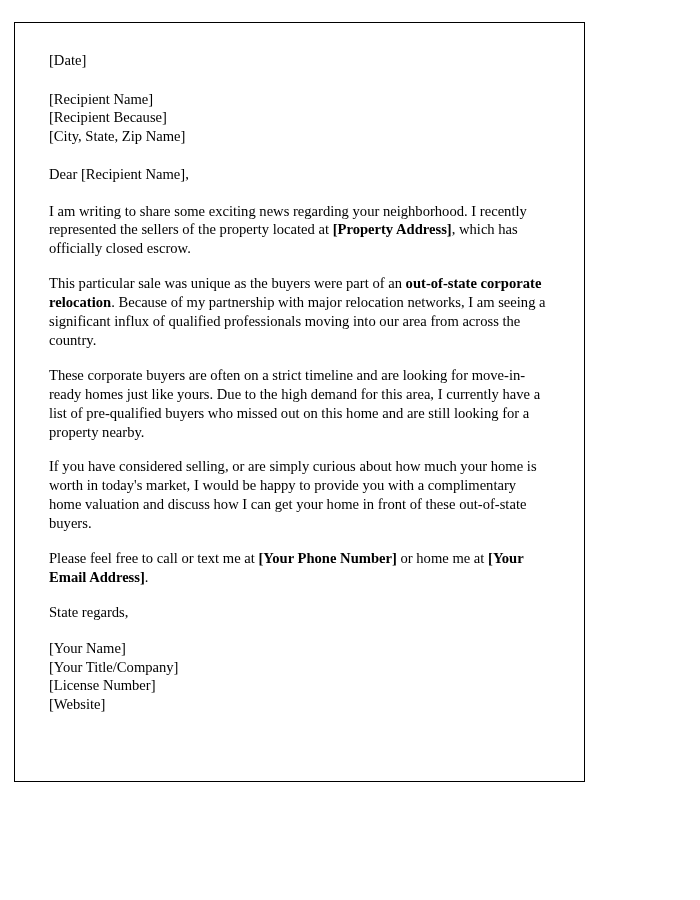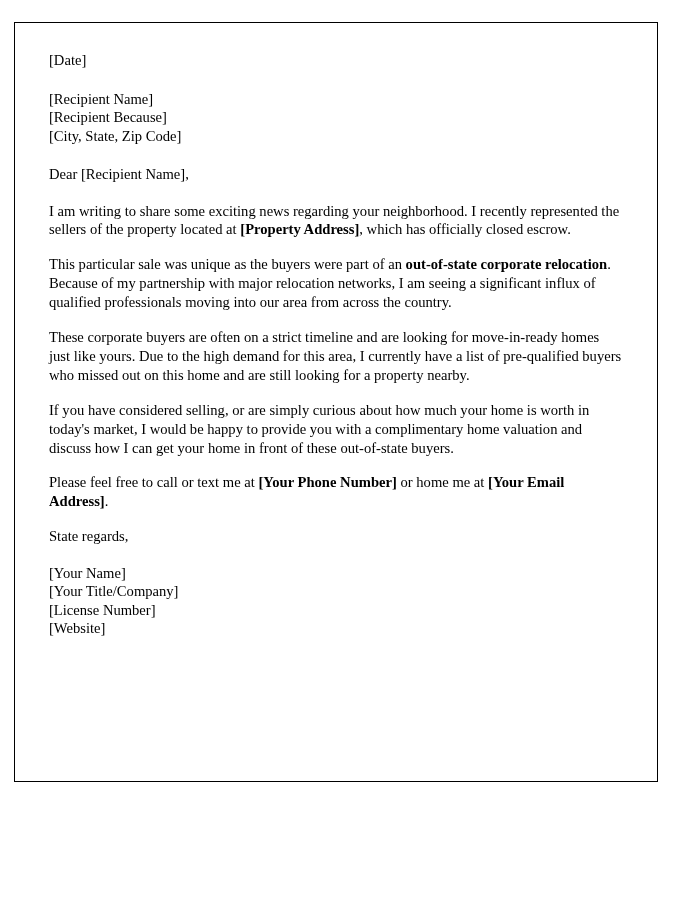--- a/index.html
+++ b/index.html
@@ -16,21 +16,21 @@
   .page {
     position: relative;
     width: 700px;
     height: 900px;
     background: #ffffff;
   }
   .letter-frame {
     position: absolute;
     left: 14px;
     top: 22px;
-    width: 644px;
+    width: 571px;
     height: 760px;
     border: 1px solid #000000;
     box-sizing: border-box;
     background: #ffffff;
   }
   .letter-body {
     padding: 28px 34px 0 34px;
   }
   .line {
     font-size: 14.6px;
@@ -69,21 +69,21 @@
   <div class="letter-frame">
     <div class="letter-body">
 
       <div class="date-block">
         <div class="line">[Date]</div>
       </div>
 
       <div class="addr-block">
         <div class="line">[Recipient Name]</div>
         <div class="line">[Recipient Because]</div>
-        <div class="line">[City, State, Zip Code]</div>
+        <div class="line">[City, State, Zip Name]</div>
       </div>
 
       <div class="salutation line">Dear [Recipient Name],</div>
 
       <div id="paragraphs">
           <div class="para"><span>I am writing to share some exciting news regarding your neighborhood. I recently represented the sellers of the property located at </span><b>[Property Address]</b><span>, which has officially closed escrow.</span></div>
           <div class="para"><span>This particular sale was unique as the buyers were part of an </span><b>out-of-state corporate relocation</b><span>. Because of my partnership with major relocation networks, I am seeing a significant influx of qualified professionals moving into our area from across the country.</span></div>
           <div class="para"><span>These corporate buyers are often on a strict timeline and are looking for move-in-ready homes just like yours. Due to the high demand for this area, I currently have a list of pre-qualified buyers who missed out on this home and are still looking for a property nearby.</span></div>
           <div class="para"><span>If you have considered selling, or are simply curious about how much your home is worth in today's market, I would be happy to provide you with a complimentary home valuation and discuss how I can get your home in front of these out-of-state buyers.</span></div>
           <div class="para"><span>Please feel free to call or text me at </span><b>[Your Phone Number]</b><span> or home me at </span><b>[Your Email Address]</b><span>.</span></div>

